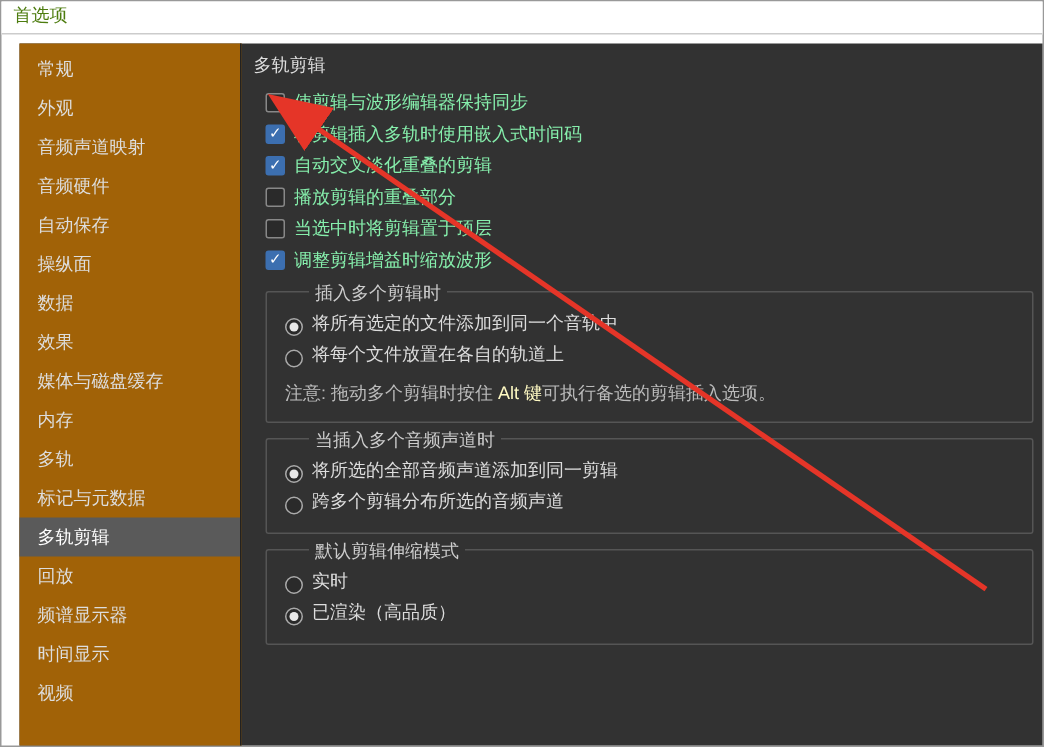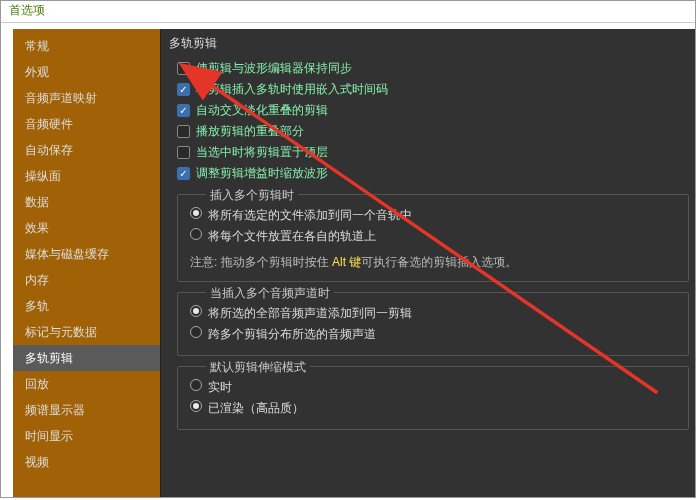--- a/index.html
+++ b/index.html
@@ -99,21 +99,21 @@
     position: absolute;
     top: -8px;
     left: 28px;
     background: #323232;
     padding: 0 4px;
     color: #ccc;
     font-size: 12px;
   }
   .radio-row {
     display: flex;
-    align-items: flex-start;
+    align-items: flex-end;
     gap: 6px;
     padding: 2px 0;
     color: #ddd;
   }
   .radio {
     width: 12px; height: 12px;
     border: 1px solid #aaa;
     border-radius: 50%;
     display: inline-flex;
     align-items: center;
@@ -124,21 +124,21 @@
     content: "";
     width: 6px; height: 6px;
     background: #e8e8e8;
     border-radius: 50%;
   }
   .note {
     color: #bbb;
     margin-top: 6px;
     line-height: 18px;
   }
-  .note .kbd { color: #fde047; }
+  .note .kbd { color: #fef9c3; }
   .link { color: #4a90d9; }
   .arrow-svg {
     position: absolute;
     left: 0; top: 0;
     width: 100%; height: 100%;
     pointer-events: none;
   }
 </style>
 </head>
 <body>

